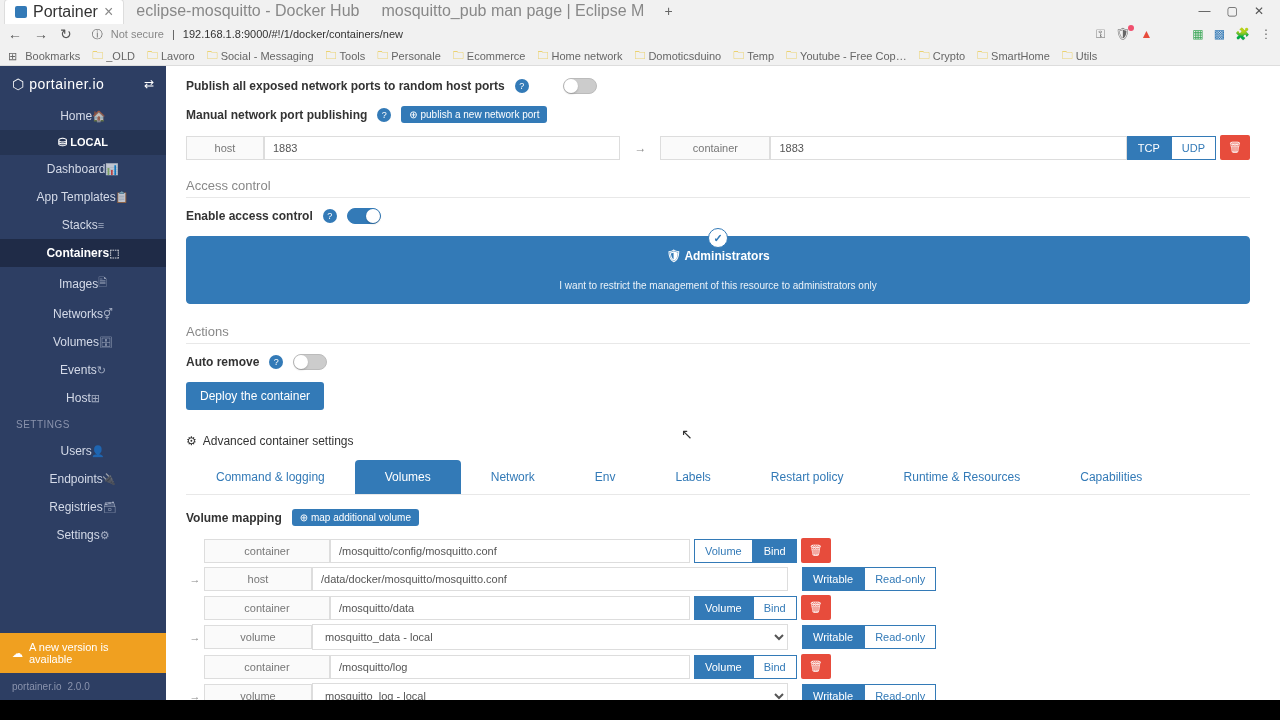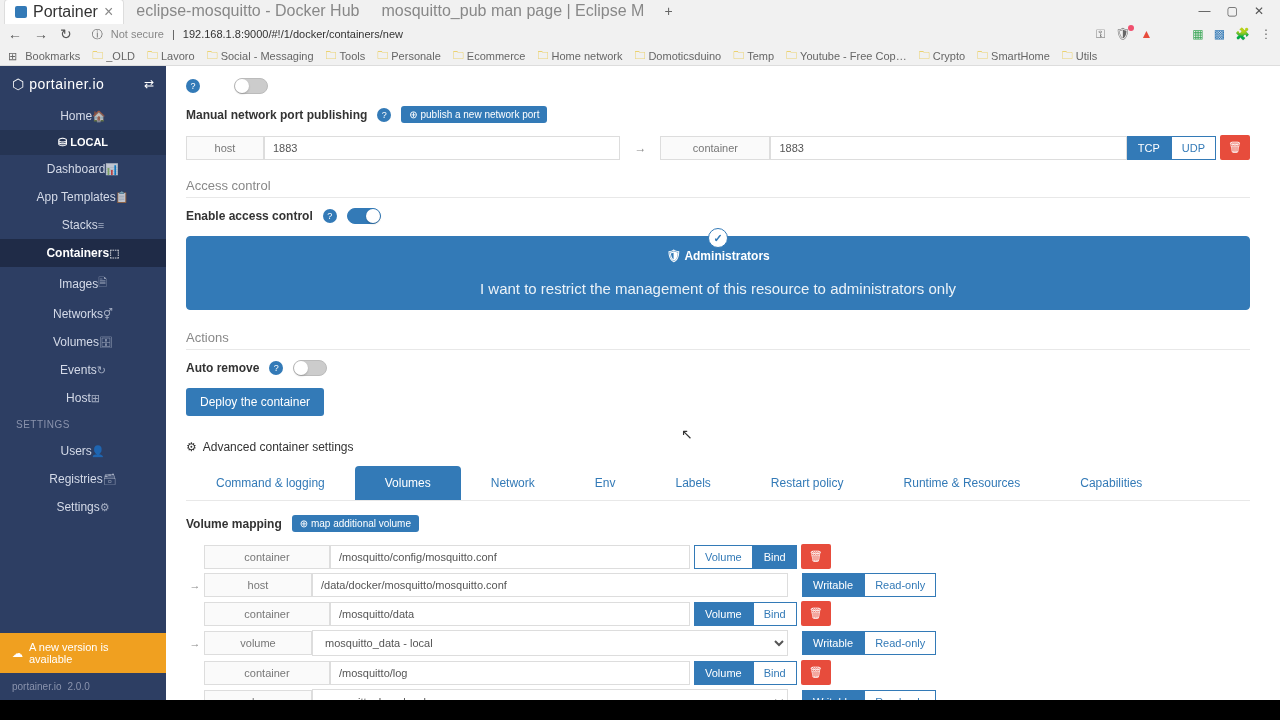--- a/index.html
+++ b/index.html
@@ -59,21 +59,21 @@
 .proto-btn.inactive { background: #fff; color: #337ab7; }
 .del-btn { background: #e74c3c; color: #fff; border: none; padding: 6px 8px; cursor: pointer; font-size: 11px; margin-left: 4px; border-radius: 2px; }
 
 .section-title { font-size: 13px; color: #888; padding: 4px 0; margin-bottom: 10px; border-bottom: 1px solid #e8e8e8; }
 
 .cards-row { display: flex; gap: 8px; margin-bottom: 16px; }
 .card { flex: 1; border: 1px solid #ddd; border-radius: 4px; padding: 12px 18px; text-align: center; cursor: pointer; }
 .card.selected { background: #337ab7; color: #fff; border-color: #337ab7; position: relative; }
 .card.selected::before { content: "✓"; position: absolute; top: -9px; left: 50%; transform: translateX(-50%); width: 18px; height: 18px; border-radius: 50%; background: #fff; color: #337ab7; border: 1px solid #337ab7; display: flex; align-items: center; justify-content: center; font-size: 11px; font-weight: bold; }
 .card-title { font-weight: 600; font-size: 12px; margin-bottom: 17px; }
-.card-desc { font-size: 15px; opacity: 0.9; }
+.card-desc { font-size: 10px; opacity: 0.9; }
 
 .deploy-btn { background: #337ab7; color: #fff; border: none; padding: 7px 14px; border-radius: 3px; font-size: 12px; cursor: pointer; }
 
 .adv-title { font-size: 12px; color: #333; margin: 24px 0 12px; display: flex; align-items: center; gap: 6px; }
 
 .tabs-nav { display: flex; border-bottom: 1px solid #e8e8e8; margin-bottom: 14px; }
 .tab-item { padding: 10px 30px; font-size: 12px; color: #337ab7; cursor: pointer; border-radius: 4px 4px 0 0; }
 .tab-item.active { background: #337ab7; color: #fff; }
 
 .vol-row { display: flex; align-items: center; gap: 0; margin-bottom: 4px; }
@@ -242,20 +242,24 @@
           <span class="sb-icon">⊞</span>
         </div>
       </div>
     <div class="sb-section">SETTINGS</div>
     <div id="sb-settings">
         <div class="sb-item">
           <span>Users</span>
           <span class="sb-icon">👤</span>
         </div>
         <div class="sb-item">
+          <span>Endpoints</span>
+          <span class="sb-icon">🔌</span>
+        </div>
+        <div class="sb-item">
           <span>Registries</span>
           <span class="sb-icon">🗃</span>
         </div>
         <div class="sb-item">
           <span>Settings</span>
           <span class="sb-icon">⚙</span>
         </div>
       </div>
     <div style="flex:1"></div>
     <div class="sb-update">
@@ -264,20 +268,21 @@
     </div>
     <div class="sb-footer">
       <span>portainer.io</span>
       <span>2.0.0</span>
     </div>
   </div>
 
   <div class="main">
     
     <div class="form-row">
+      <span class="form-label">Publish all exposed network ports to random host ports</span>
       <span class="help-icon">?</span>
       <span style="width:14px"></span>
       <div class="toggle"></div>
     </div>
 
     
     <div class="form-row">
       <span class="form-label">Manual network port publishing</span>
       <span class="help-icon">?</span>
       <button class="pill-btn">⊕ publish a new network port</button>

